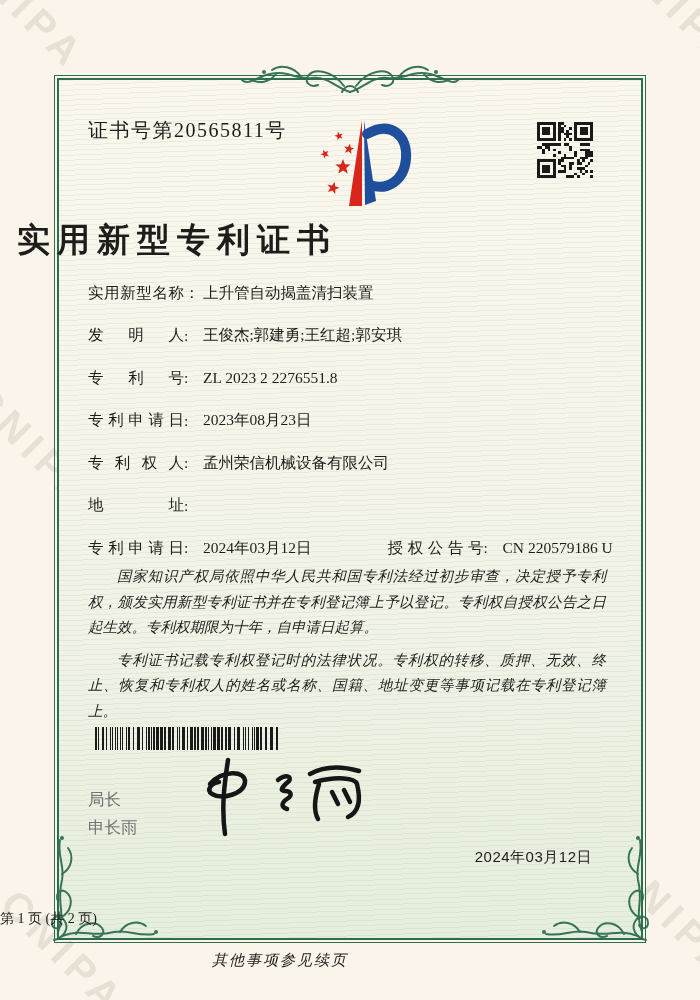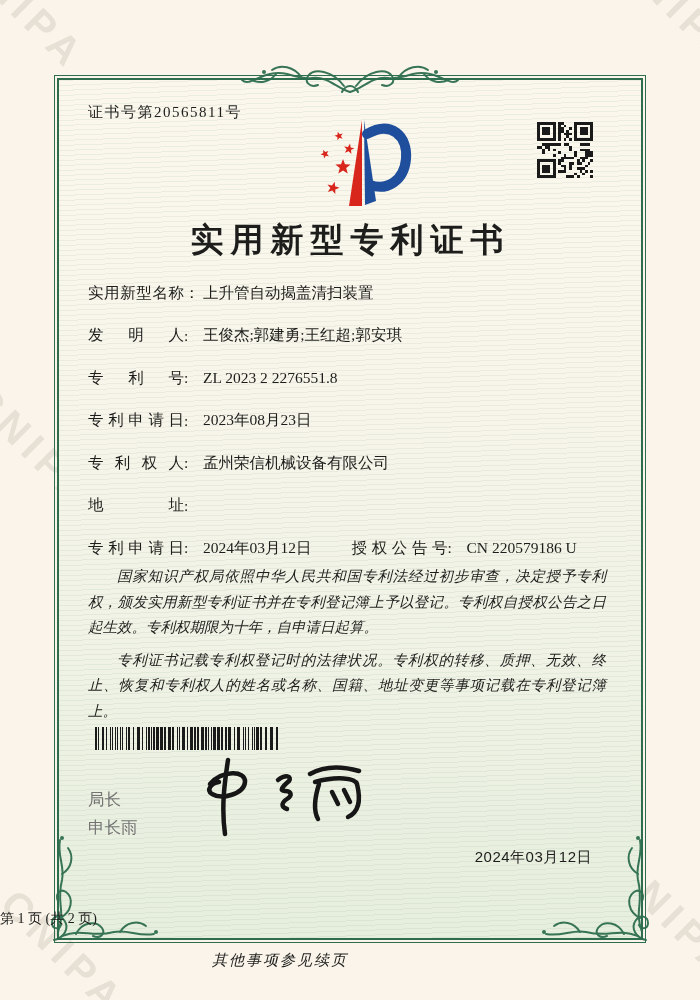--- a/index.html
+++ b/index.html
@@ -24,39 +24,39 @@
     border:2px solid #2e6e4f;
     outline:1px solid #2e6e4f;outline-offset:2px;
     background-image:
       repeating-linear-gradient(178deg, rgba(106,150,118,0.10) 0 1px, transparent 1px 5px),
       linear-gradient(180deg,#fbf7ed 0%,#f7f5ea 40%,#eef2e4 72%,#e6eedd 100%);
   }
   .orn{position:absolute;z-index:2;pointer-events:none;}
   
   .content{position:absolute;inset:0;z-index:3;}
   .cert-no{
-    position:absolute;left:88px;top:103px;
-    font-size:15px;letter-spacing:1.5px;
+    position:absolute;left:88px;top:117px;
+    font-size:20px;letter-spacing:1.5px;
   }
   .emblem{position:absolute;left:303px;top:112px;}
   .qr{position:absolute;left:537px;top:122px;width:56px;height:56px;}
   .title{
     position:absolute;left:0;top:218px;width:700px;
-    text-align:center;font-size:33px;font-weight:bold;
-    letter-spacing:7px;padding-left:1px;box-sizing:border-box;
+    text-align:left;font-size:33px;font-weight:bold;
+    letter-spacing:7px;padding-left:17px;box-sizing:border-box;
   }
   .fields{position:absolute;left:88px;top:272px;width:540px;}
   .frow{height:42.5px;display:flex;align-items:center;font-size:15.5px;}
   .flabel{
     display:inline-block;width:96px;flex:0 0 96px;
     text-align:justify;text-align-last:justify;
   }
   .fcolon{display:inline-block;width:14px;text-align:left;}
   .fvalue{margin-left:5px;white-space:nowrap;}
-  .fpair2{display:flex;align-items:center;margin-left:40px;}
+  .fpair2{display:flex;align-items:center;margin-left:76px;}
   .paras{
     position:absolute;left:88px;top:564px;width:524px;
     font-size:14.5px;line-height:25.5px;text-align:justify;
     font-style:italic;
   }
   .paras p{margin:0 6px 7px 0;text-indent:2em;}
   .barcode{position:absolute;left:95px;top:727px;}
   .signer{
     position:absolute;left:88px;top:785px;
     font-family:"Liberation Sans", sans-serif;

